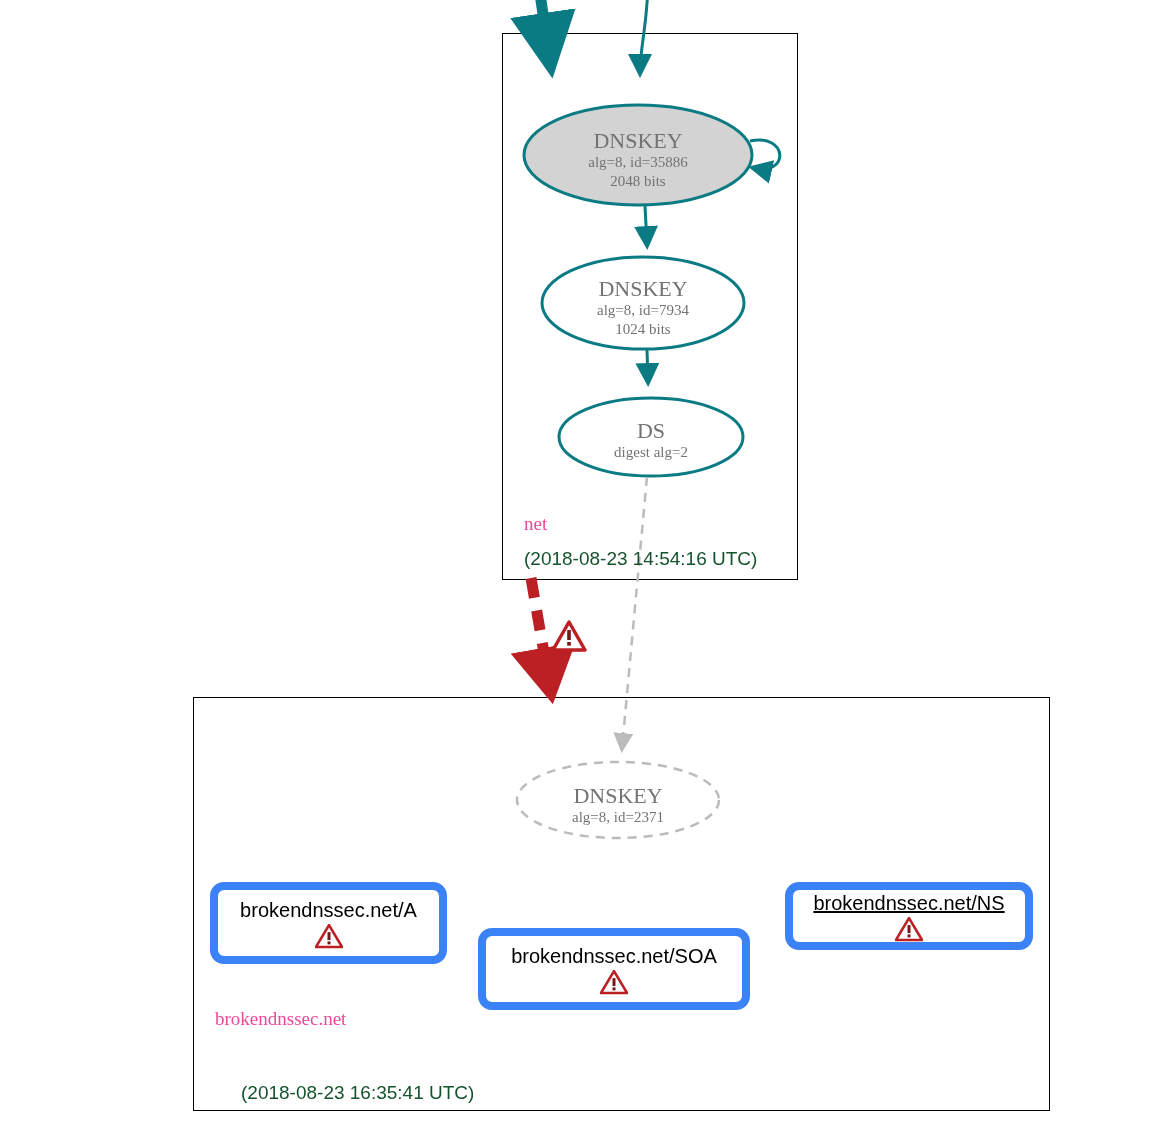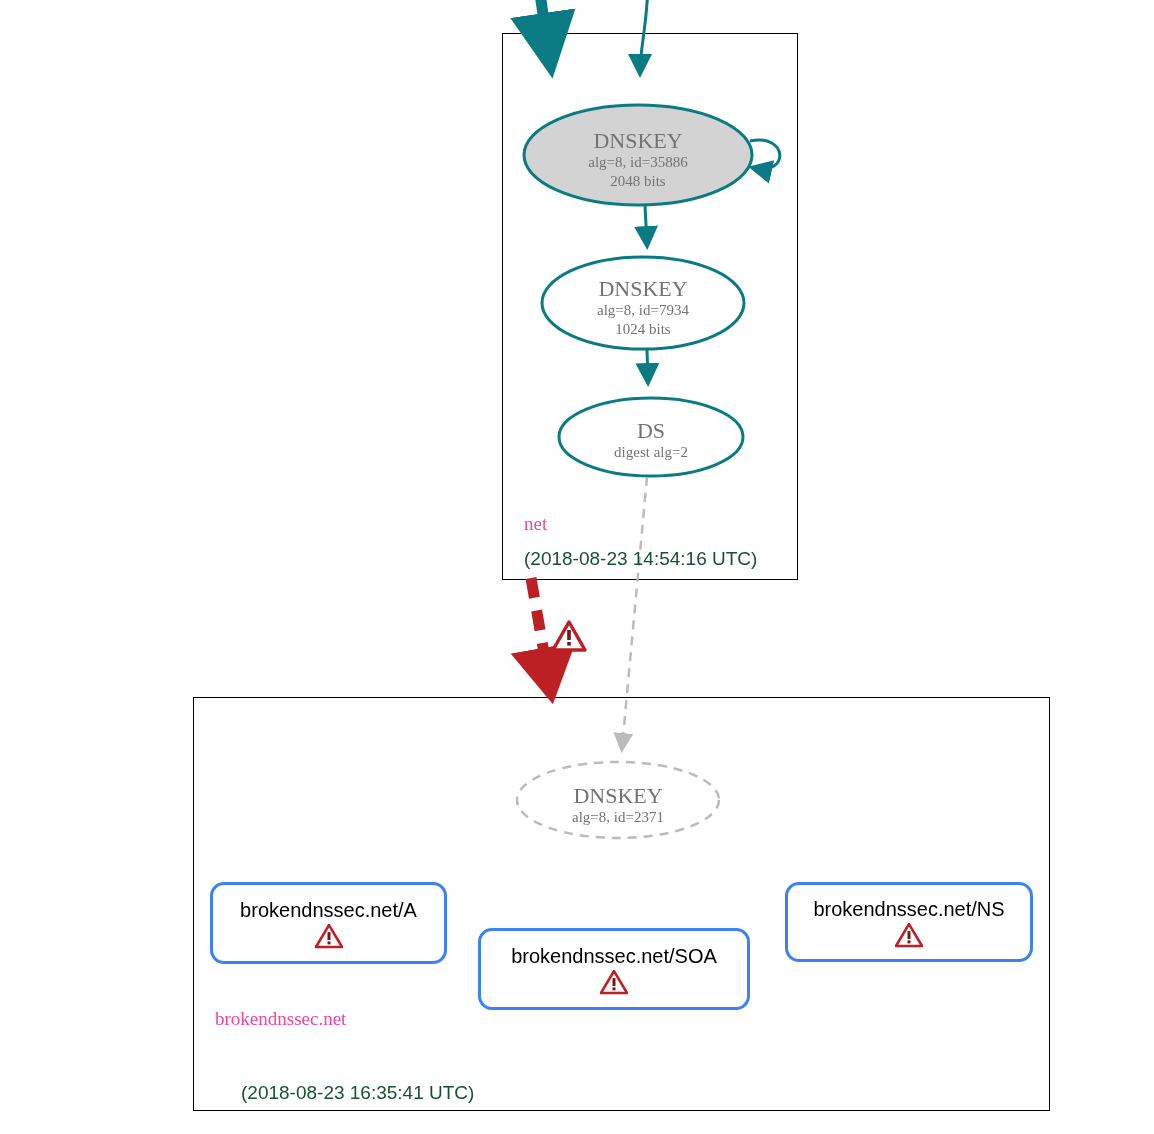--- a/index.html
+++ b/index.html
@@ -73,21 +73,21 @@
     line-height: 25px;
   }
   .node-sub {
     display: block;
     font-size: 15px;
     line-height: 19px;
   }
   .rr-box {
     position: absolute;
     box-sizing: border-box;
-    border: 3px solid #3b82f6;
+    border: 8px solid #3b82f6;
     border-radius: 14px;
     background: #ffffff;
     display: flex;
     flex-direction: column;
     align-items: center;
     justify-content: center;
     padding-top: 0;
   }
   .rr-label {
     font-family: "Liberation Sans", sans-serif;
@@ -213,21 +213,21 @@
     <span class="rr-label">brokendnssec.net/SOA</span>
     <span class="warn-wrap">
       <svg width="28" height="25" viewBox="0 0 32 28">
         <path d="M16,1 L31,26 L1,26 Z" fill="#ffffff" stroke="#bd2024" stroke-width="3" stroke-linejoin="round"></path>
         <rect x="14.3" y="9" width="3.4" height="9" fill="#7a1416"></rect>
         <rect x="14.3" y="19.6" width="3.4" height="3.4" fill="#7a1416"></rect>
       </svg>
     </span>
   </div>
 
-  <div class="rr-box" style="left:785px; top:882px; width:248px; height:80px;">
+  <div class="rr-box" style="left:785px; top:882px; width:248px; height:68px;text-decoration:underline;">
     <span class="rr-label">brokendnssec.net/NS</span>
     <span class="warn-wrap">
       <svg width="28" height="25" viewBox="0 0 32 28">
         <path d="M16,1 L31,26 L1,26 Z" fill="#ffffff" stroke="#bd2024" stroke-width="3" stroke-linejoin="round"></path>
         <rect x="14.3" y="9" width="3.4" height="9" fill="#7a1416"></rect>
         <rect x="14.3" y="19.6" width="3.4" height="3.4" fill="#7a1416"></rect>
       </svg>
     </span>
   </div>
 

